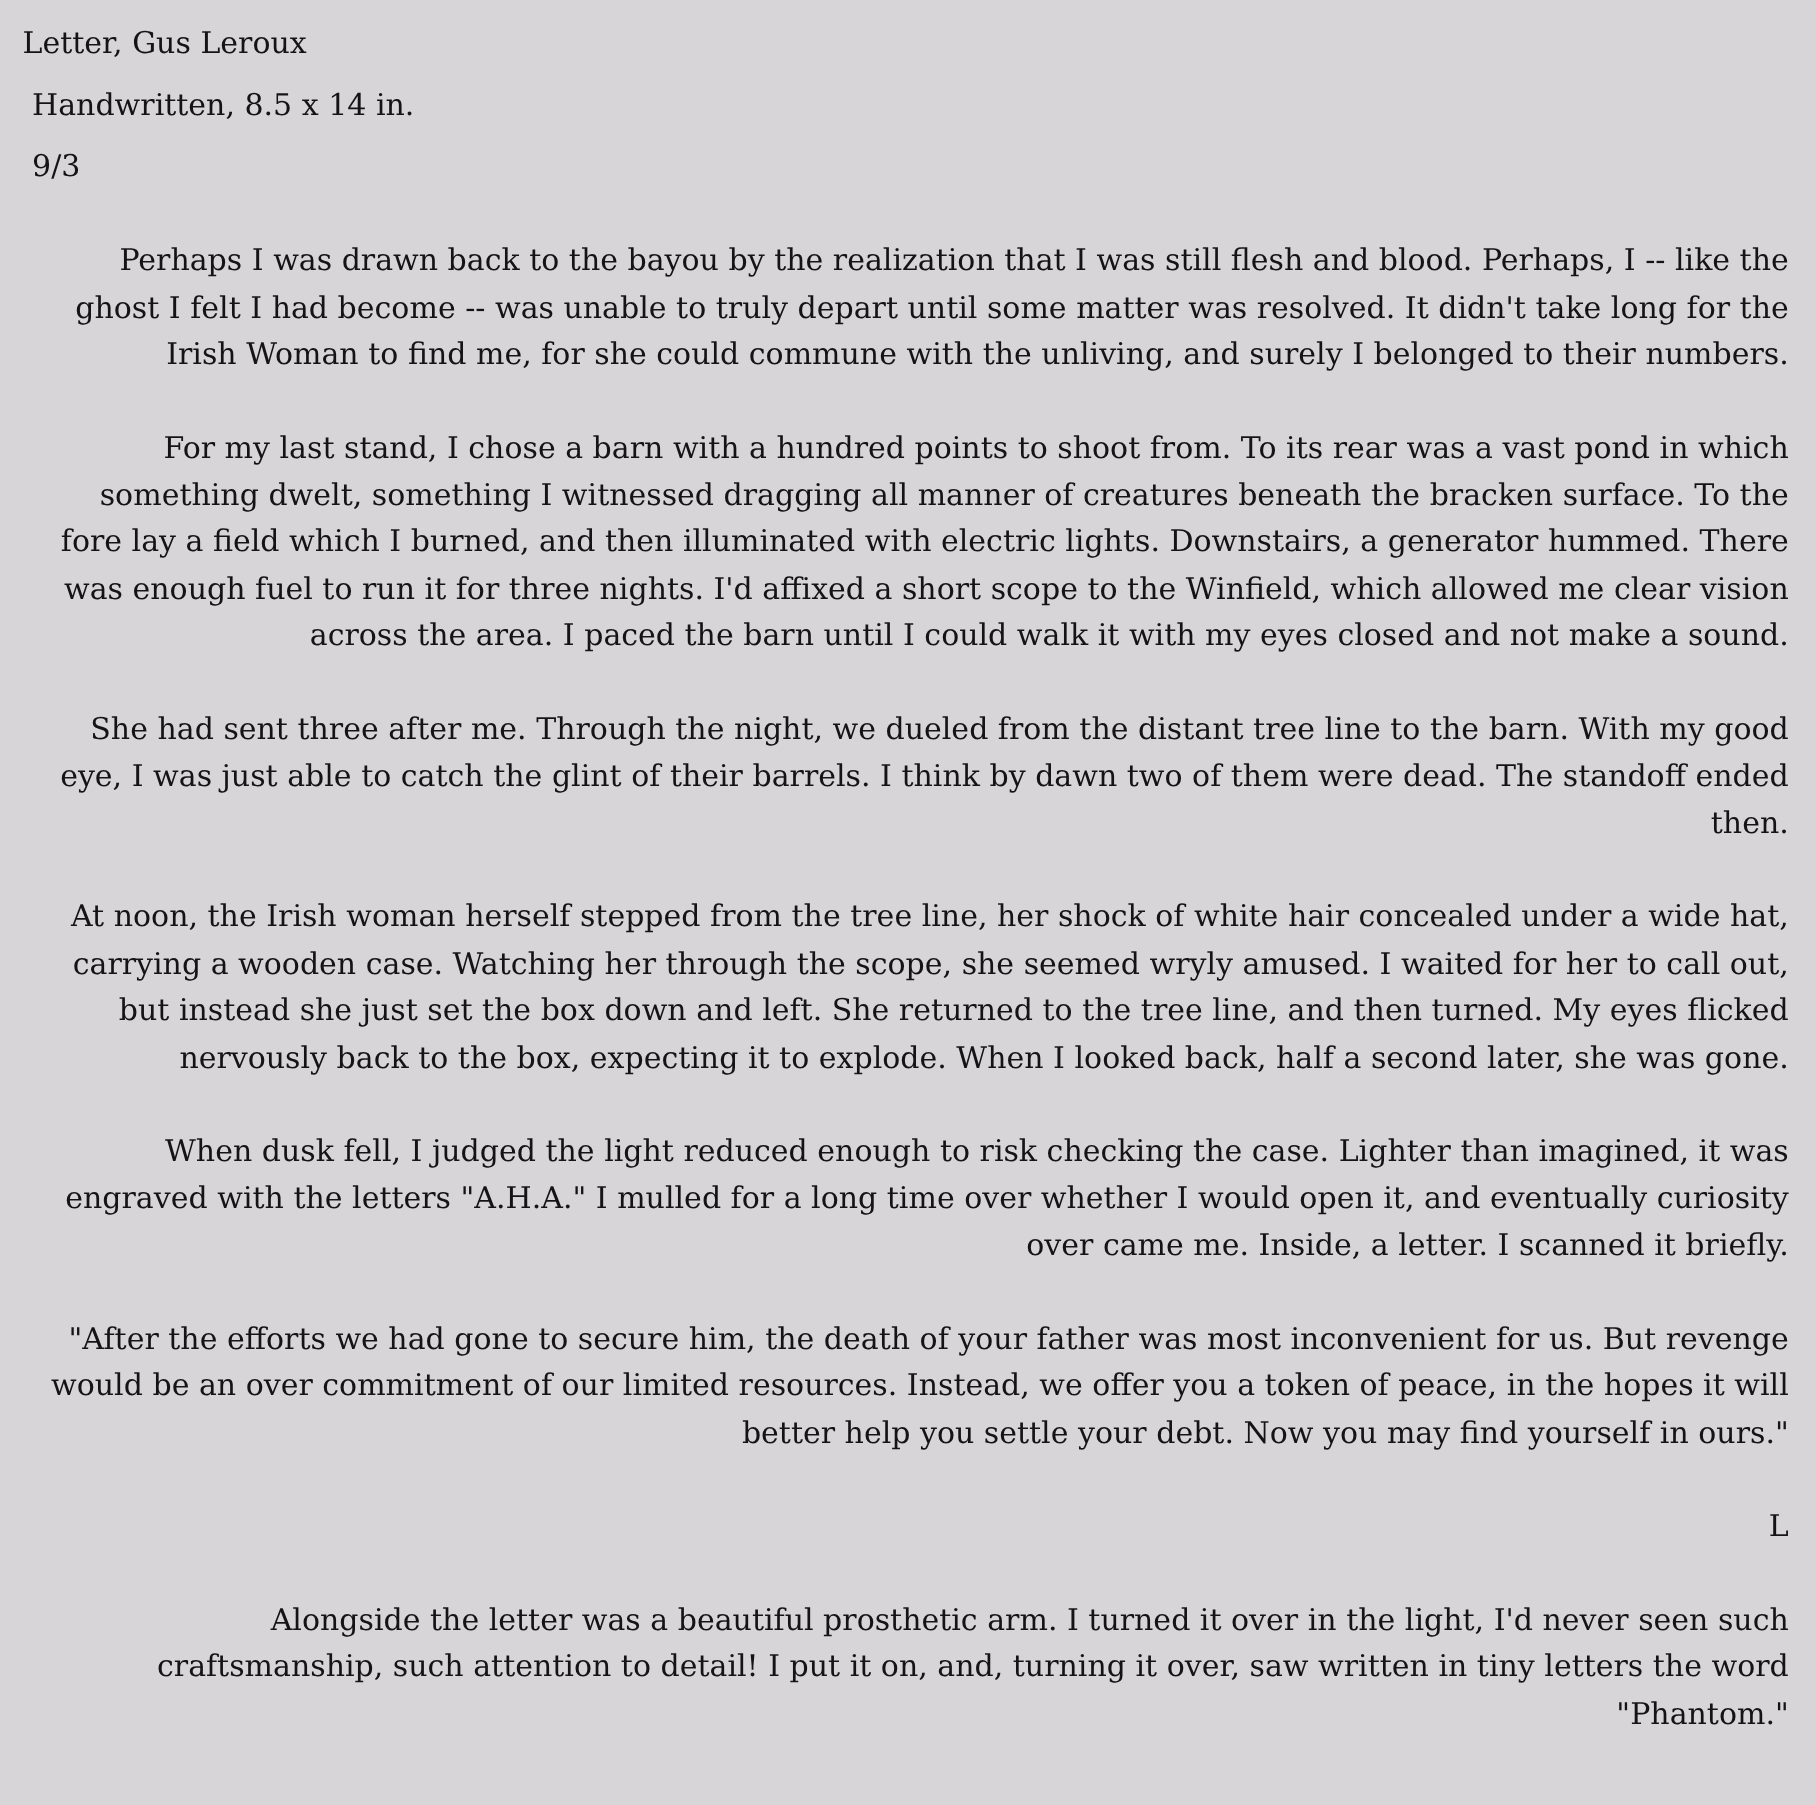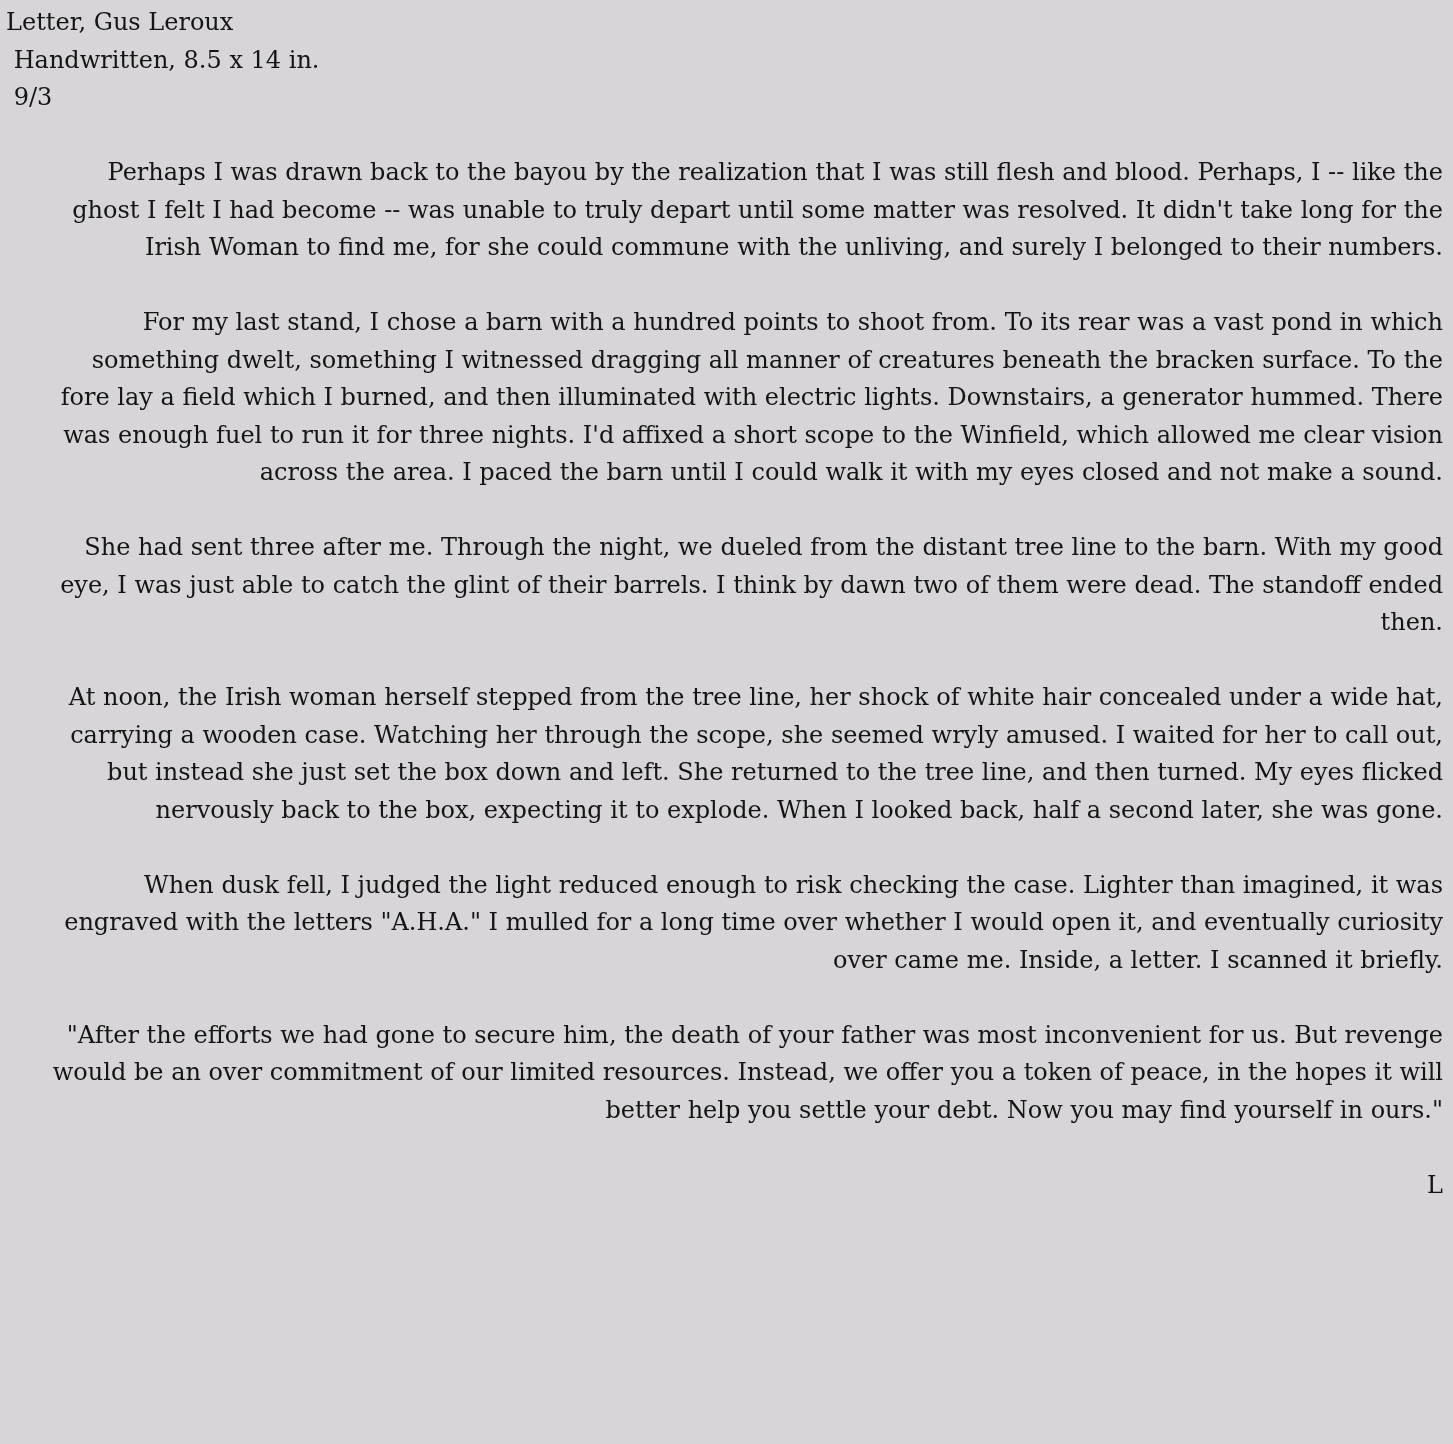--- a/index.html
+++ b/index.html
@@ -18,21 +18,21 @@
     height: 1444px;
     padding: 4px 10px 0 6px;
     font-family: "DejaVu Serif", "Liberation Serif", serif;
     font-size: 24px;
     line-height: 37.5px;
     color: #141414;
     letter-spacing: 0px;
   }
   .line, .para {
     white-space: pre-wrap;
-    margin: 0;
+    margin: 12px;
   }
   .para {
     margin-top: 37.5px;
     text-align: right;
   }
 </style>
 </head>
 <body>
 
 <div class="doc">
@@ -57,14 +57,17 @@
 carrying a wooden case. Watching her through the scope, she seemed wryly amused. I waited for her to call out,
 but instead she just set the box down and left. She returned to the tree line, and then turned. My eyes flicked
 nervously back to the box, expecting it to explode. When I looked back, half a second later, she was gone.</p>
       <p class="para"> When dusk fell, I judged the light reduced enough to risk checking the case. Lighter than imagined, it was
 engraved with the letters "A.H.A." I mulled for a long time over whether I would open it, and eventually curiosity
 over came me. Inside, a letter. I scanned it briefly.</p>
       <p class="para"> "After the efforts we had gone to secure him, the death of your father was most inconvenient for us. But revenge
 would be an over commitment of our limited resources. Instead, we offer you a token of peace, in the hopes it will
 better help you settle your debt. Now you may find yourself in ours."</p>
       <p class="para"> L</p>
+      <p class="para"> Alongside the letter was a beautiful prosthetic arm. I turned it over in the light, I'd never seen such
+craftsmanship, such attention to detail! I put it on, and, turning it over, saw written in tiny letters the word
+"Phantom."</p>
     </div>
 </div>
 
 </body></html>

